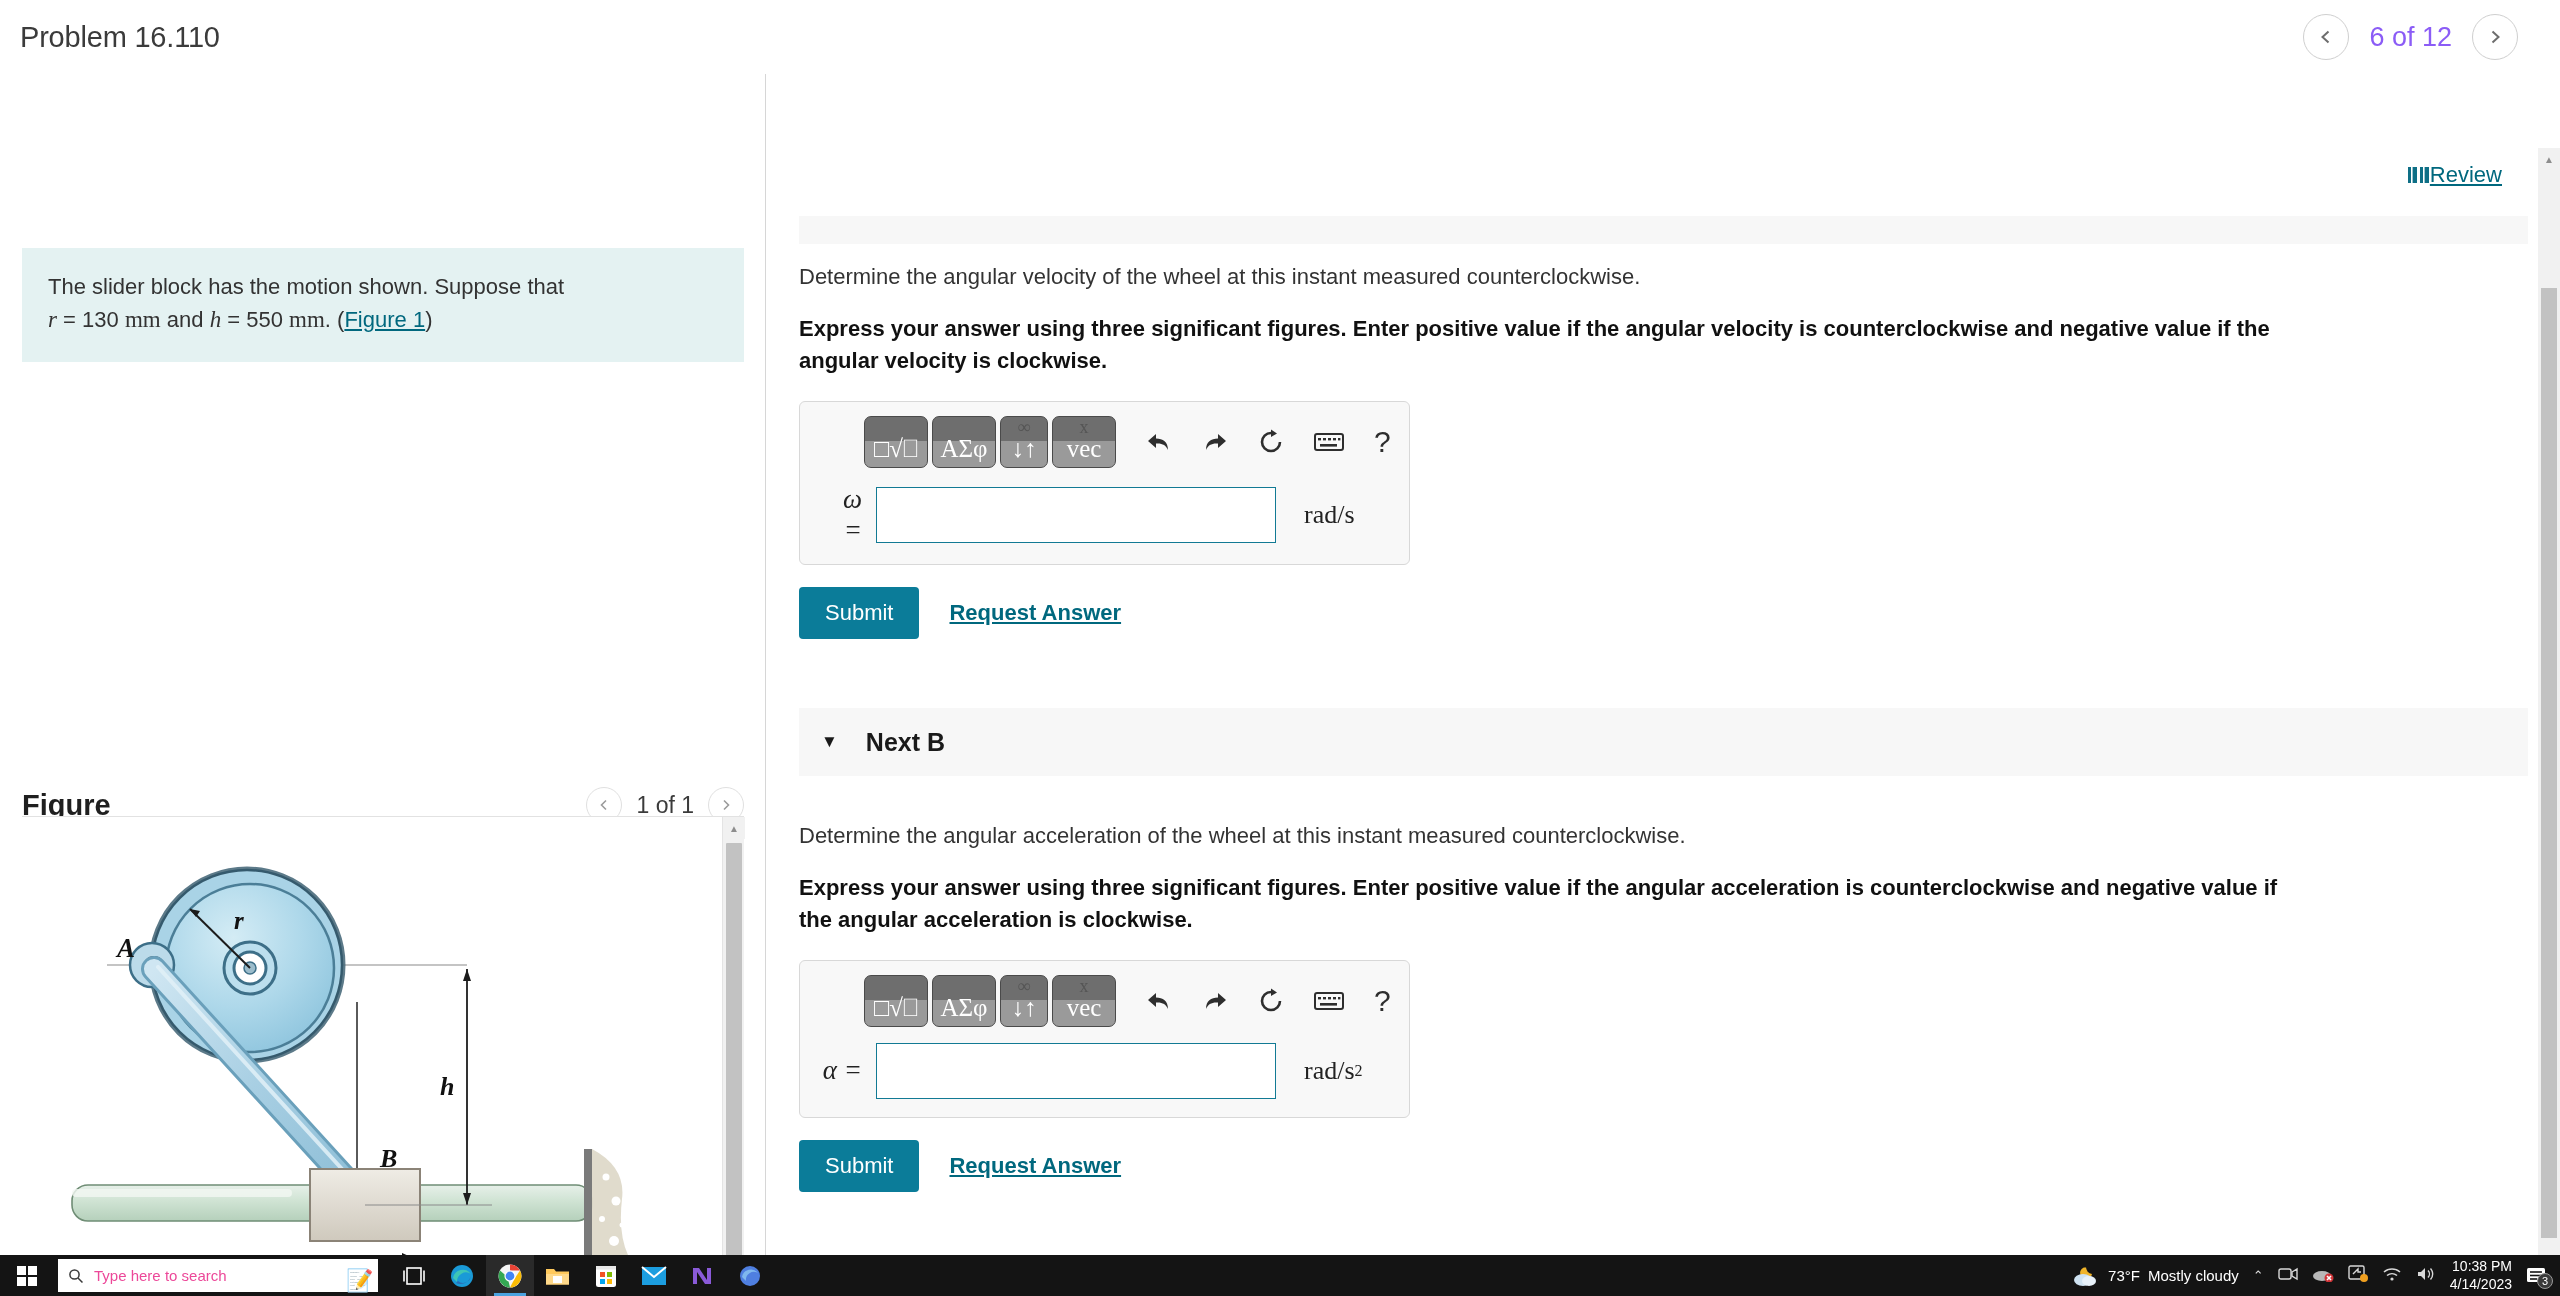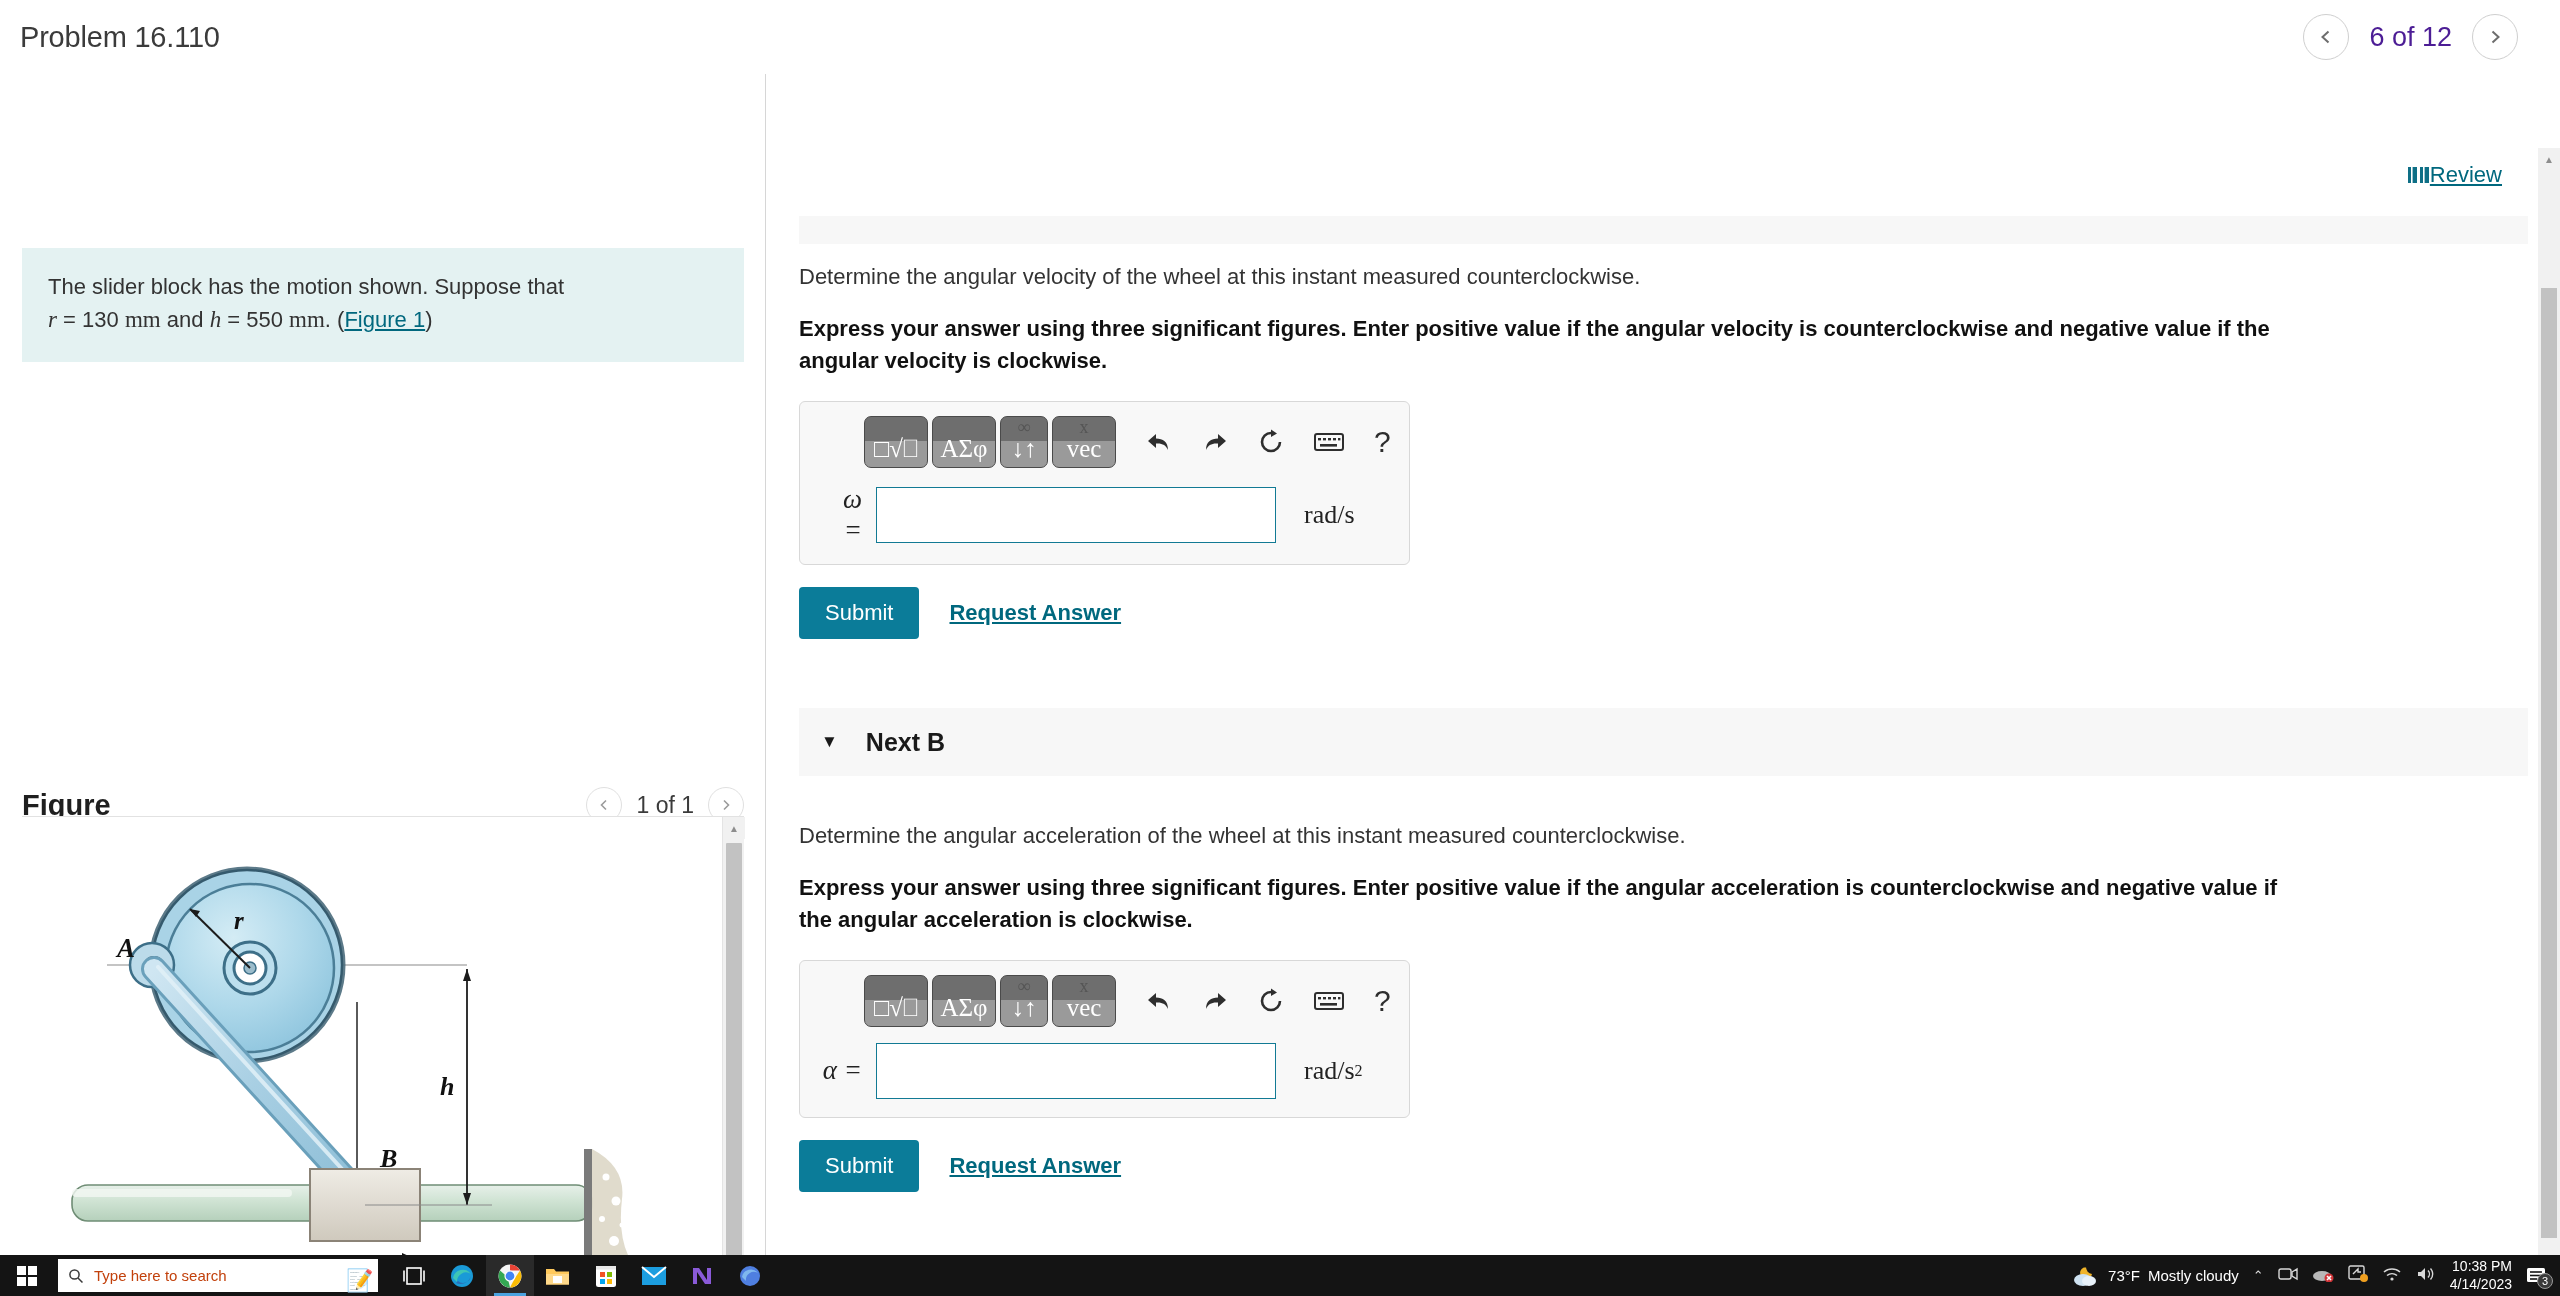--- a/index.html
+++ b/index.html
@@ -27,21 +27,21 @@
     color: #3b3b3b; letter-spacing: -0.2px;
   }
   .prob-nav { display: flex; align-items: center; gap: 20px; }
   .circ-btn {
     width: 46px; height: 46px; border-radius: 50%;
     border: 1px solid #cfcfcf; background: #fff;
     display: flex; align-items: center; justify-content: center;
     color: #6d6d6d; font-size: 24px; line-height: 1;
     cursor: pointer;
   }
-  .prob-count { font-size: 27px; color: #4c1d95; }
+  .prob-count { font-size: 27px; color: #8b5cf6; }
 
   
   .workspace {
     position: absolute; top: 74px; left: 0;
     width: 2560px; height: 1181px;
     background: #ffffff;
   }
   .left-pane {
     position: absolute; top: 0; left: 0;
     width: 766px; height: 1181px;
@@ -264,21 +264,21 @@
     display: flex; align-items: center; justify-content: center;
     cursor: pointer;
   }
   .win-logo {
     display: grid; grid-template-columns: 9px 9px;
     grid-template-rows: 9px 9px; gap: 2px;
   }
   .win-logo span { background: #ffffff; display: block; }
   .search-box {
     width: 320px; height: 33px; margin-left: 4px;
-    background: #ffffff; color: #c2410c;
+    background: #ffffff; color: #ec4899;
     display: flex; align-items: center; gap: 10px;
     padding: 0 10px; font-size: 15px; cursor: text;
     position: relative;
   }
   .search-deco {
     position: absolute; right: 4px; bottom: 0;
     font-size: 22px; line-height: 1;
   }
   .tb-icons { display: flex; align-items: center; margin-left: 12px; }
   .tb-icon {

